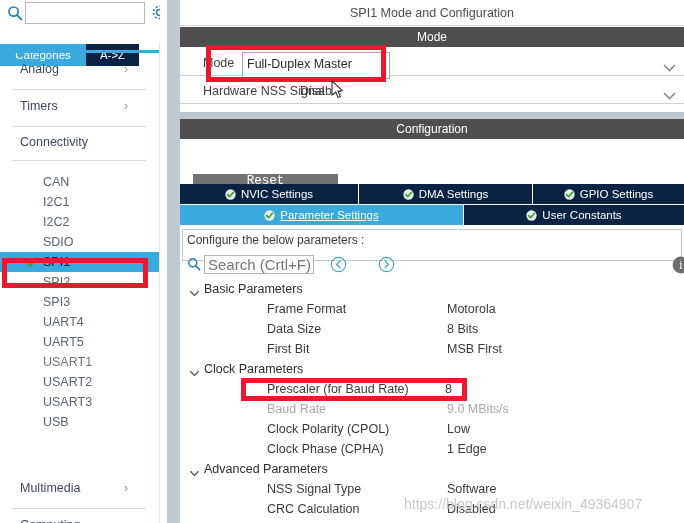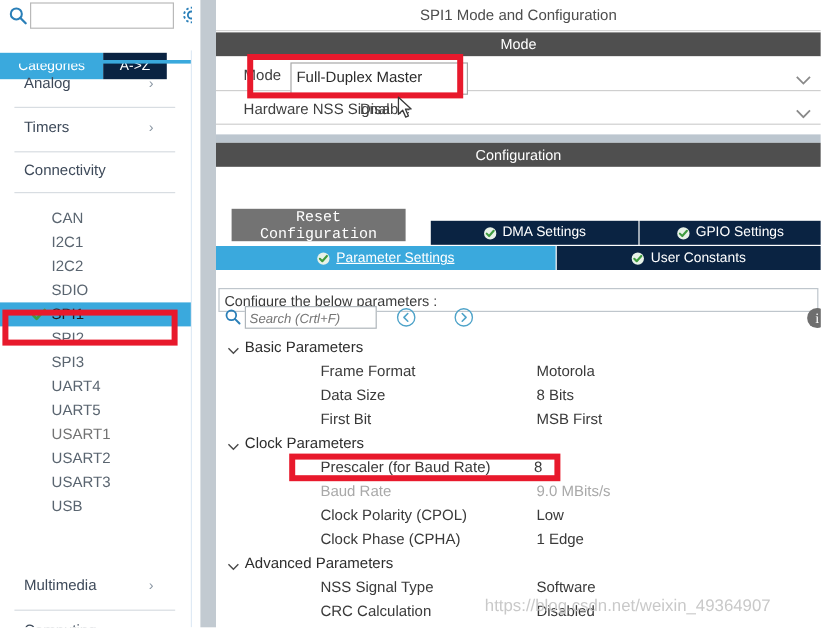--- a/index.html
+++ b/index.html
@@ -153,39 +153,39 @@
   #tabs-row-bottom{top:205px;}
   .tab{
     position:absolute;top:0;height:20px;background:#0a2342;color:#ffffff;
     font-size:11.5px;display:flex;align-items:center;justify-content:center;
     cursor:pointer;box-sizing:border-box;gap:5px;
   }
   .tab.active{background:#3aa9dd;}
   .tab .chk{width:11px;height:11px;display:inline-block;flex:0 0 auto;}
 
   .configure-line{
-    position:absolute;left:2px;top:240px;width:500px;height:20px;
+    position:absolute;left:2px;top:229px;width:500px;height:32px;
     border:1px solid #bfc6cc;background:#ffffff;box-sizing:border-box;
   }
   .configure-line span{
     position:absolute;left:4px;top:3px;font-size:12px;color:#3b3b3b;
   }
 
   .search-row2{
     position:absolute;left:0;top:253px;width:504px;height:24px;
   }
   .srch-glass2{position:absolute;left:7px;top:4px;width:14px;height:14px;}
   .srch-box2{
     position:absolute;left:24px;top:2px;width:110px;height:19px;
     border:1px solid #b0b6bb;background:#ffffff;box-sizing:border-box;
   }
   .srch-box2 input{
     width:100%;height:100%;border:0;outline:0;background:transparent;
-    font-family:"Liberation Sans",sans-serif;font-size:11px;
-    font-style:italic;color:#8d959b;padding:0 3px;box-sizing:border-box;
+    font-family:"Liberation Sans",sans-serif;font-size:15px;
+    color:#8d959b;padding:0 3px;box-sizing:border-box;
   }
   .nav-circ{position:absolute;top:3px;width:17px;height:17px;cursor:pointer;}
   #nav-back{left:150px;}
   #nav-fwd{left:198px;}
   .info-icon{position:absolute;left:492px;top:256px;width:18px;height:18px;cursor:pointer;}
 
   
   .tree{
     position:absolute;left:0;top:280px;width:404px;height:243px;
   }
@@ -381,20 +381,29 @@
 
     </div>
 
     <div class="gray-strip"></div>
 
     <div class="section-bar" id="config-bar">Configuration</div>
 
     <button class="reset-btn">Reset Configuration</button>
 
     <div class="tabs-row" id="tabs-row-top">
+      <div class="tab" style="left:0;width:178px;">
+        <span class="chk">
+          <svg width="11" height="11" viewBox="0 0 12 12">
+              <circle cx="6" cy="6" r="5.6" fill="#e8f2e8"></circle>
+              <path d="M2.8 6.2 L5 8.4 L9.2 3.6" fill="none" stroke="#3f9c3f" stroke-width="1.9" stroke-linecap="round" stroke-linejoin="round"></path>
+            </svg>
+        </span>
+        <span>NVIC Settings</span>
+      </div>
       <div class="tab" style="left:179px;width:173px;">
         <span class="chk">
           <svg width="11" height="11" viewBox="0 0 12 12">
               <circle cx="6" cy="6" r="5.6" fill="#e8f2e8"></circle>
               <path d="M2.8 6.2 L5 8.4 L9.2 3.6" fill="none" stroke="#3f9c3f" stroke-width="1.9" stroke-linecap="round" stroke-linejoin="round"></path>
             </svg>
         </span>
         <span>DMA Settings</span>
       </div>
       <div class="tab" style="left:353px;width:151px;">

